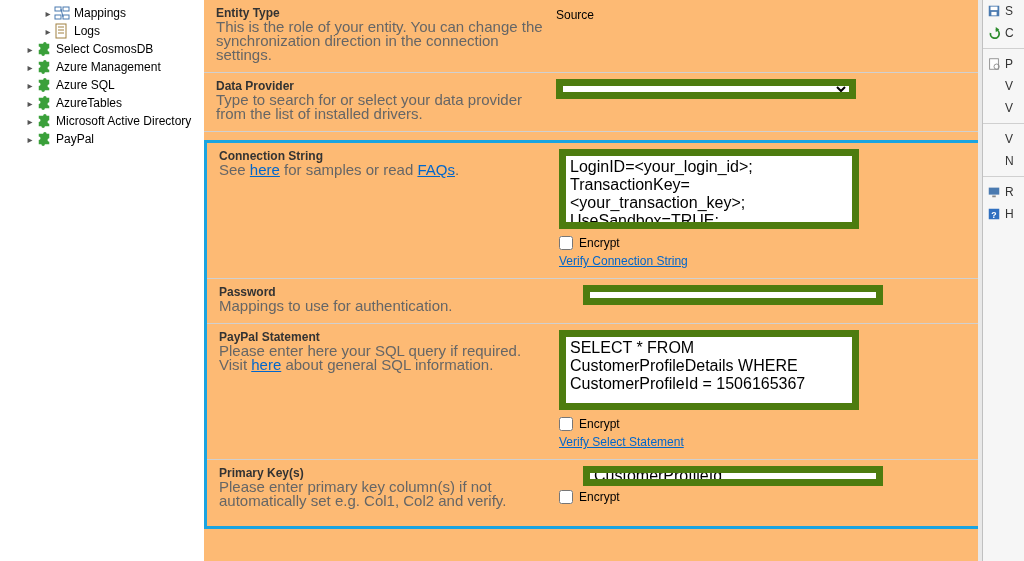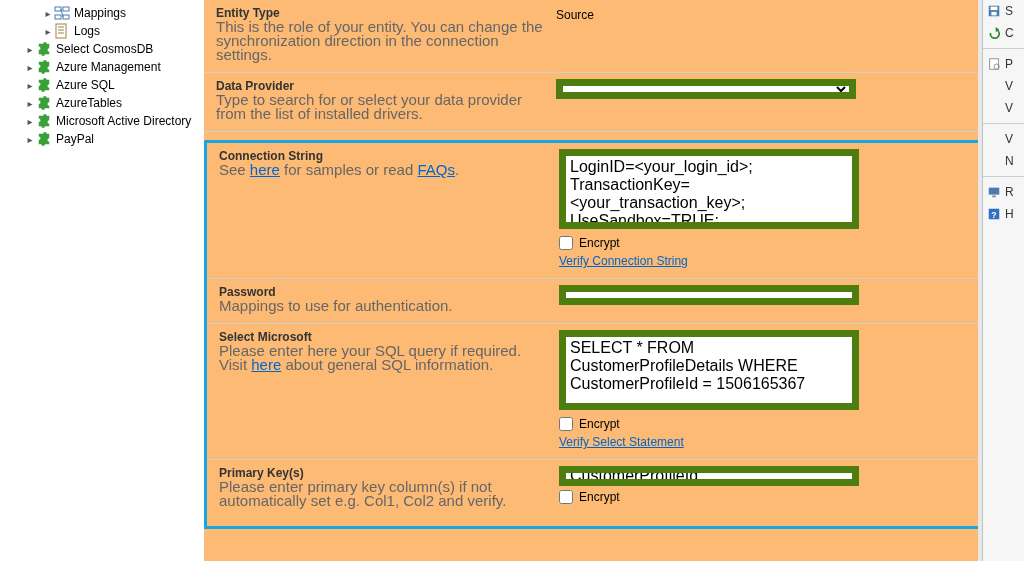--- a/index.html
+++ b/index.html
@@ -73,21 +73,21 @@
   .field-desc { color:#666; font-size:15px; line-height:14px; }
   .link { color:#0066cc; text-decoration: underline; cursor:pointer; }
   select, input[type=text], textarea, input[type=password] {
     font-family: inherit;
     font-size: 16px;
     border: 7px solid #4d7c0f;
     background: #fff;
     padding: 2px 4px;
   }
   select { width: 300px; height: 20px; }
-  input[type=text], input[type=password] { width: 300px; height: 20px; }
+  input[type=text], input[type=password] { width: 300px; height: 20px; margin-left: 24px; }
   textarea { width: 300px; height: 80px; resize: none; overflow-y: scroll; font-family: Liberation Sans, sans-serif;}
   .value-text { display:inline-block; padding-top:2px; }
   .checkbox-row { display:flex; margin-top:4px; }
   .checkbox-row input { margin-right:6px; width:14px; height:14px;}
   .link-row { margin-top:4px; }
   .highlight-box {
     border: 3px solid #1aa4e0;
     margin: 8px 0 0 0;
     padding-bottom: 8px;
   }
@@ -257,21 +257,21 @@
         </div>
         <div class="right-col">
           <input type="password" value="" style="">
         </div>
       </div>
     </div>
 
     <div class="section">
       <div class="row">
         <div class="left-col">
-          <div class="field-title">Select Microsoft</div>
+          <div class="field-title">PayPal Statement</div>
           <div class="field-desc">
             <span>Please enter here your SQL query if required. Visit </span><span class="link">here</span><span> about general SQL information.</span>
           </div>
         </div>
         <div class="right-col">
           <textarea style="">SELECT * FROM CustomerProfileDetails WHERE CustomerProfileId = 1506165367</textarea>
           <div class="checkbox-row">
             <input type="checkbox" style="">
             <span>Encrypt</span>
           </div>

